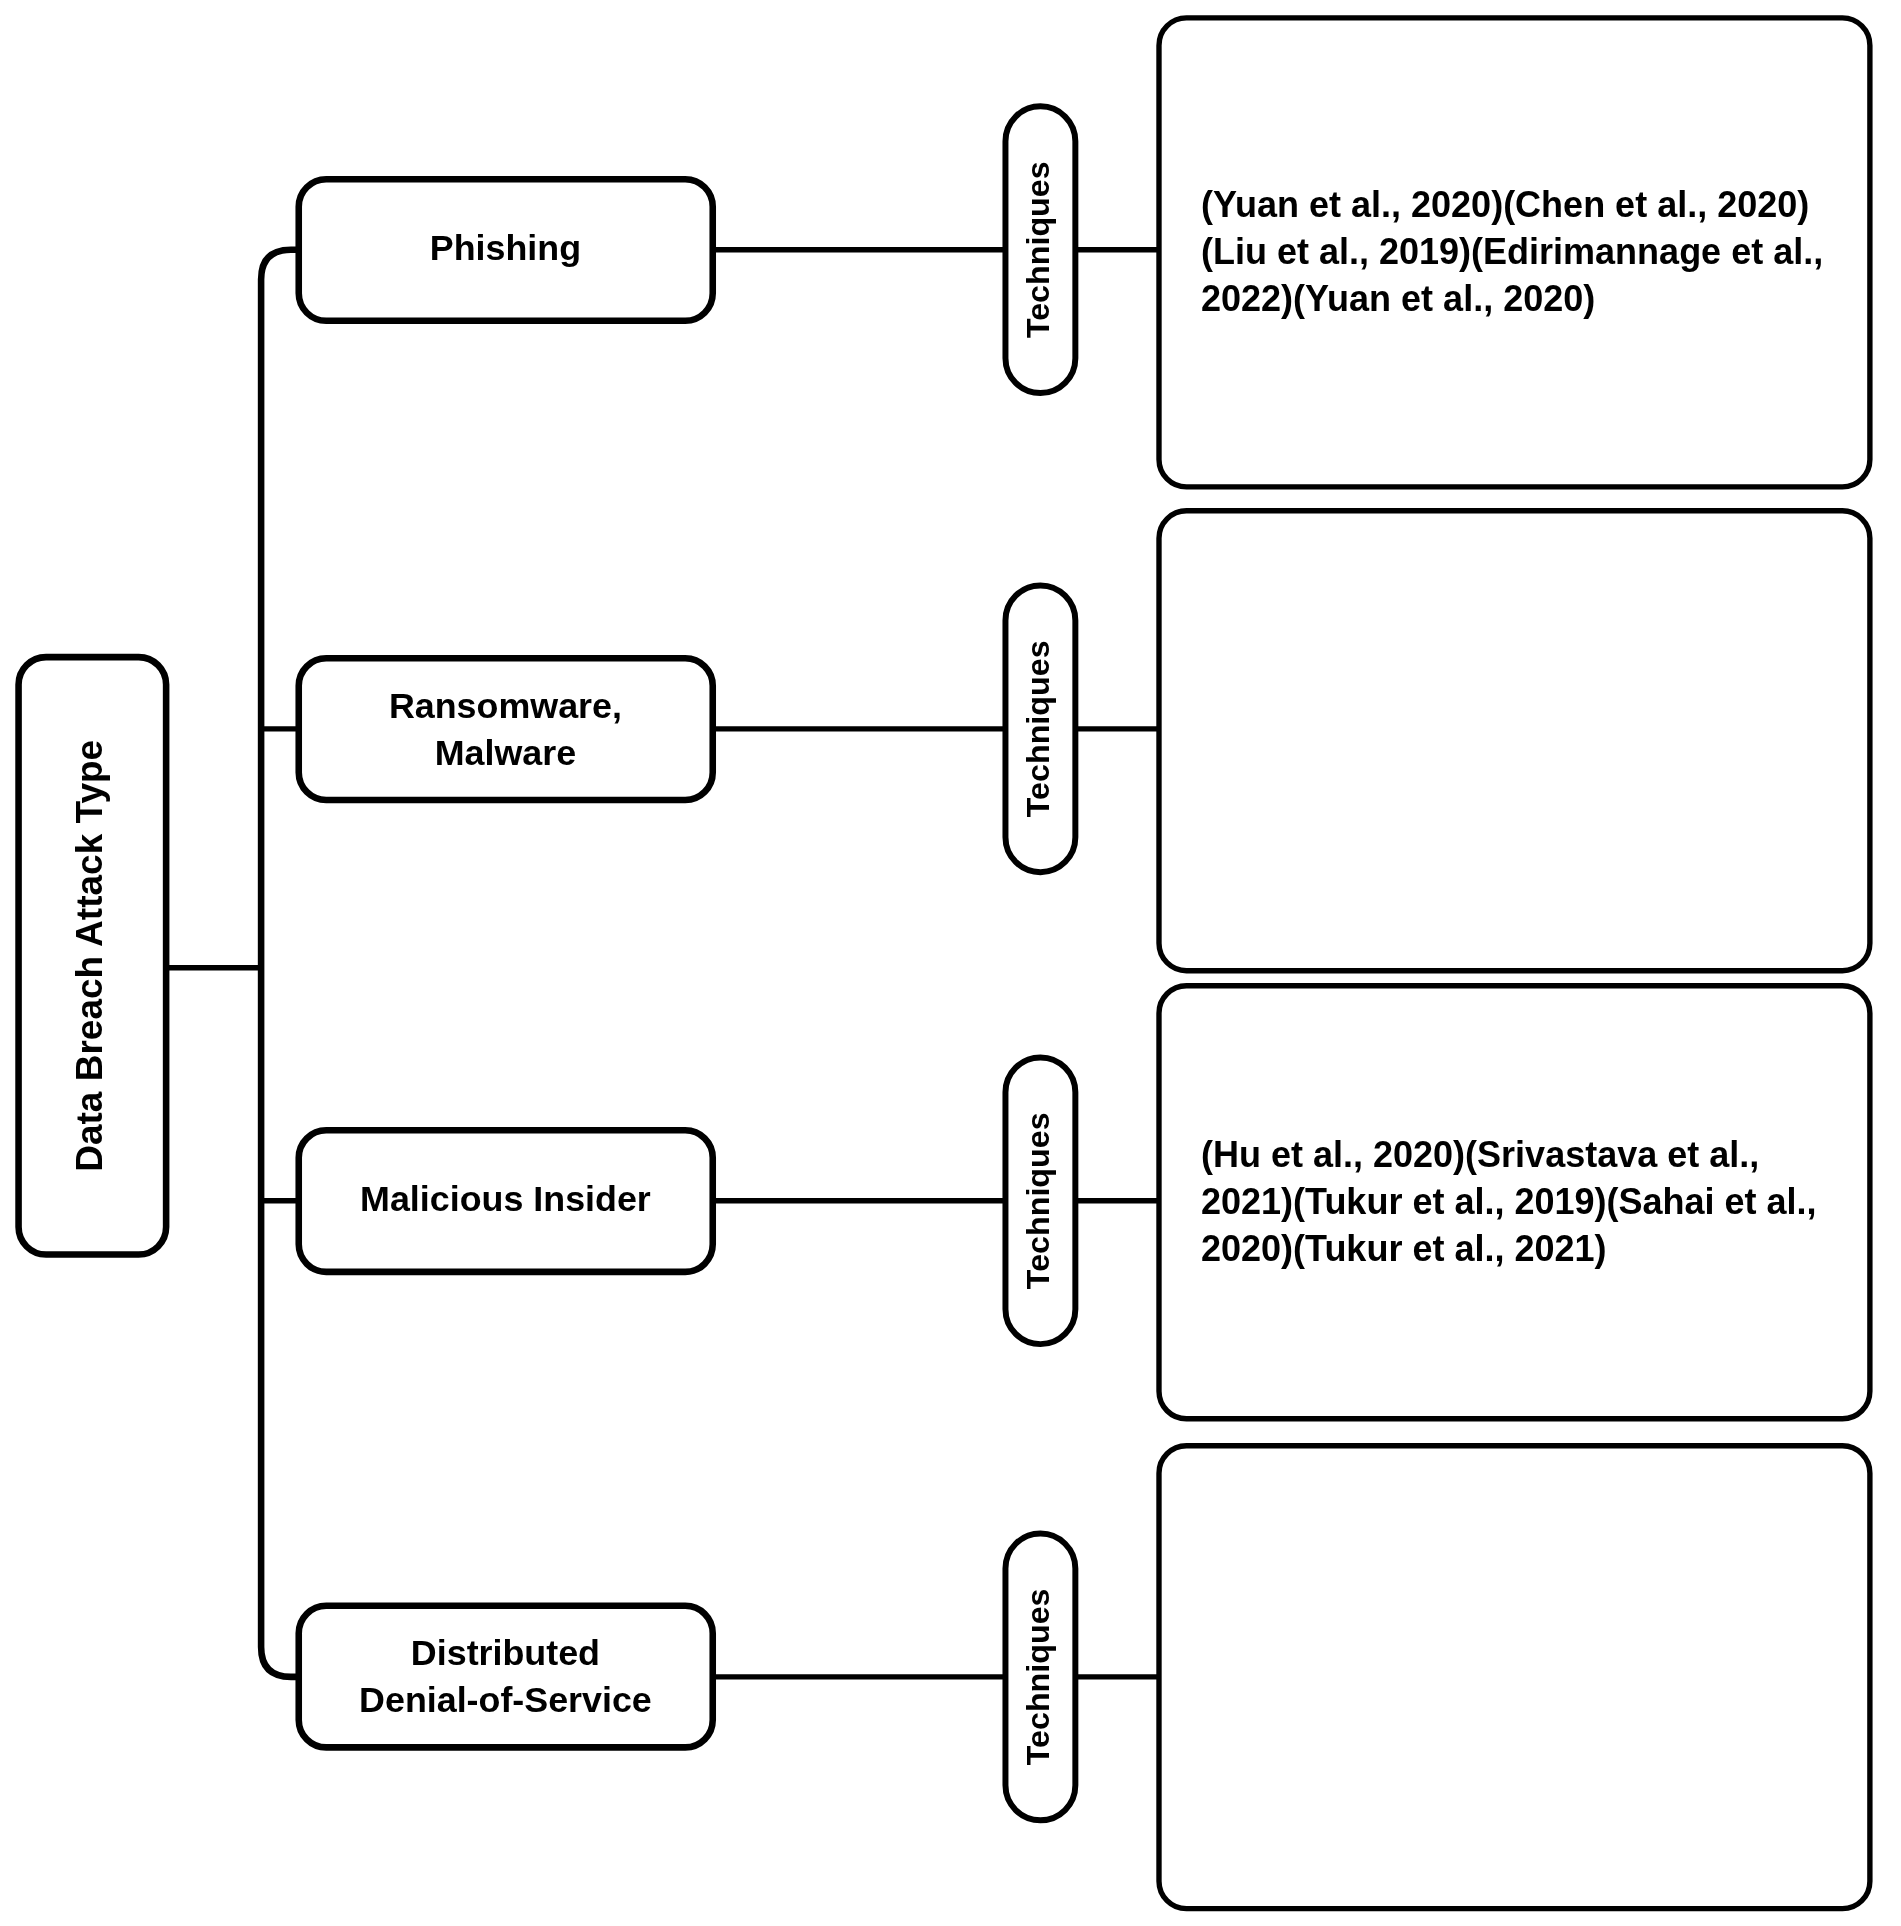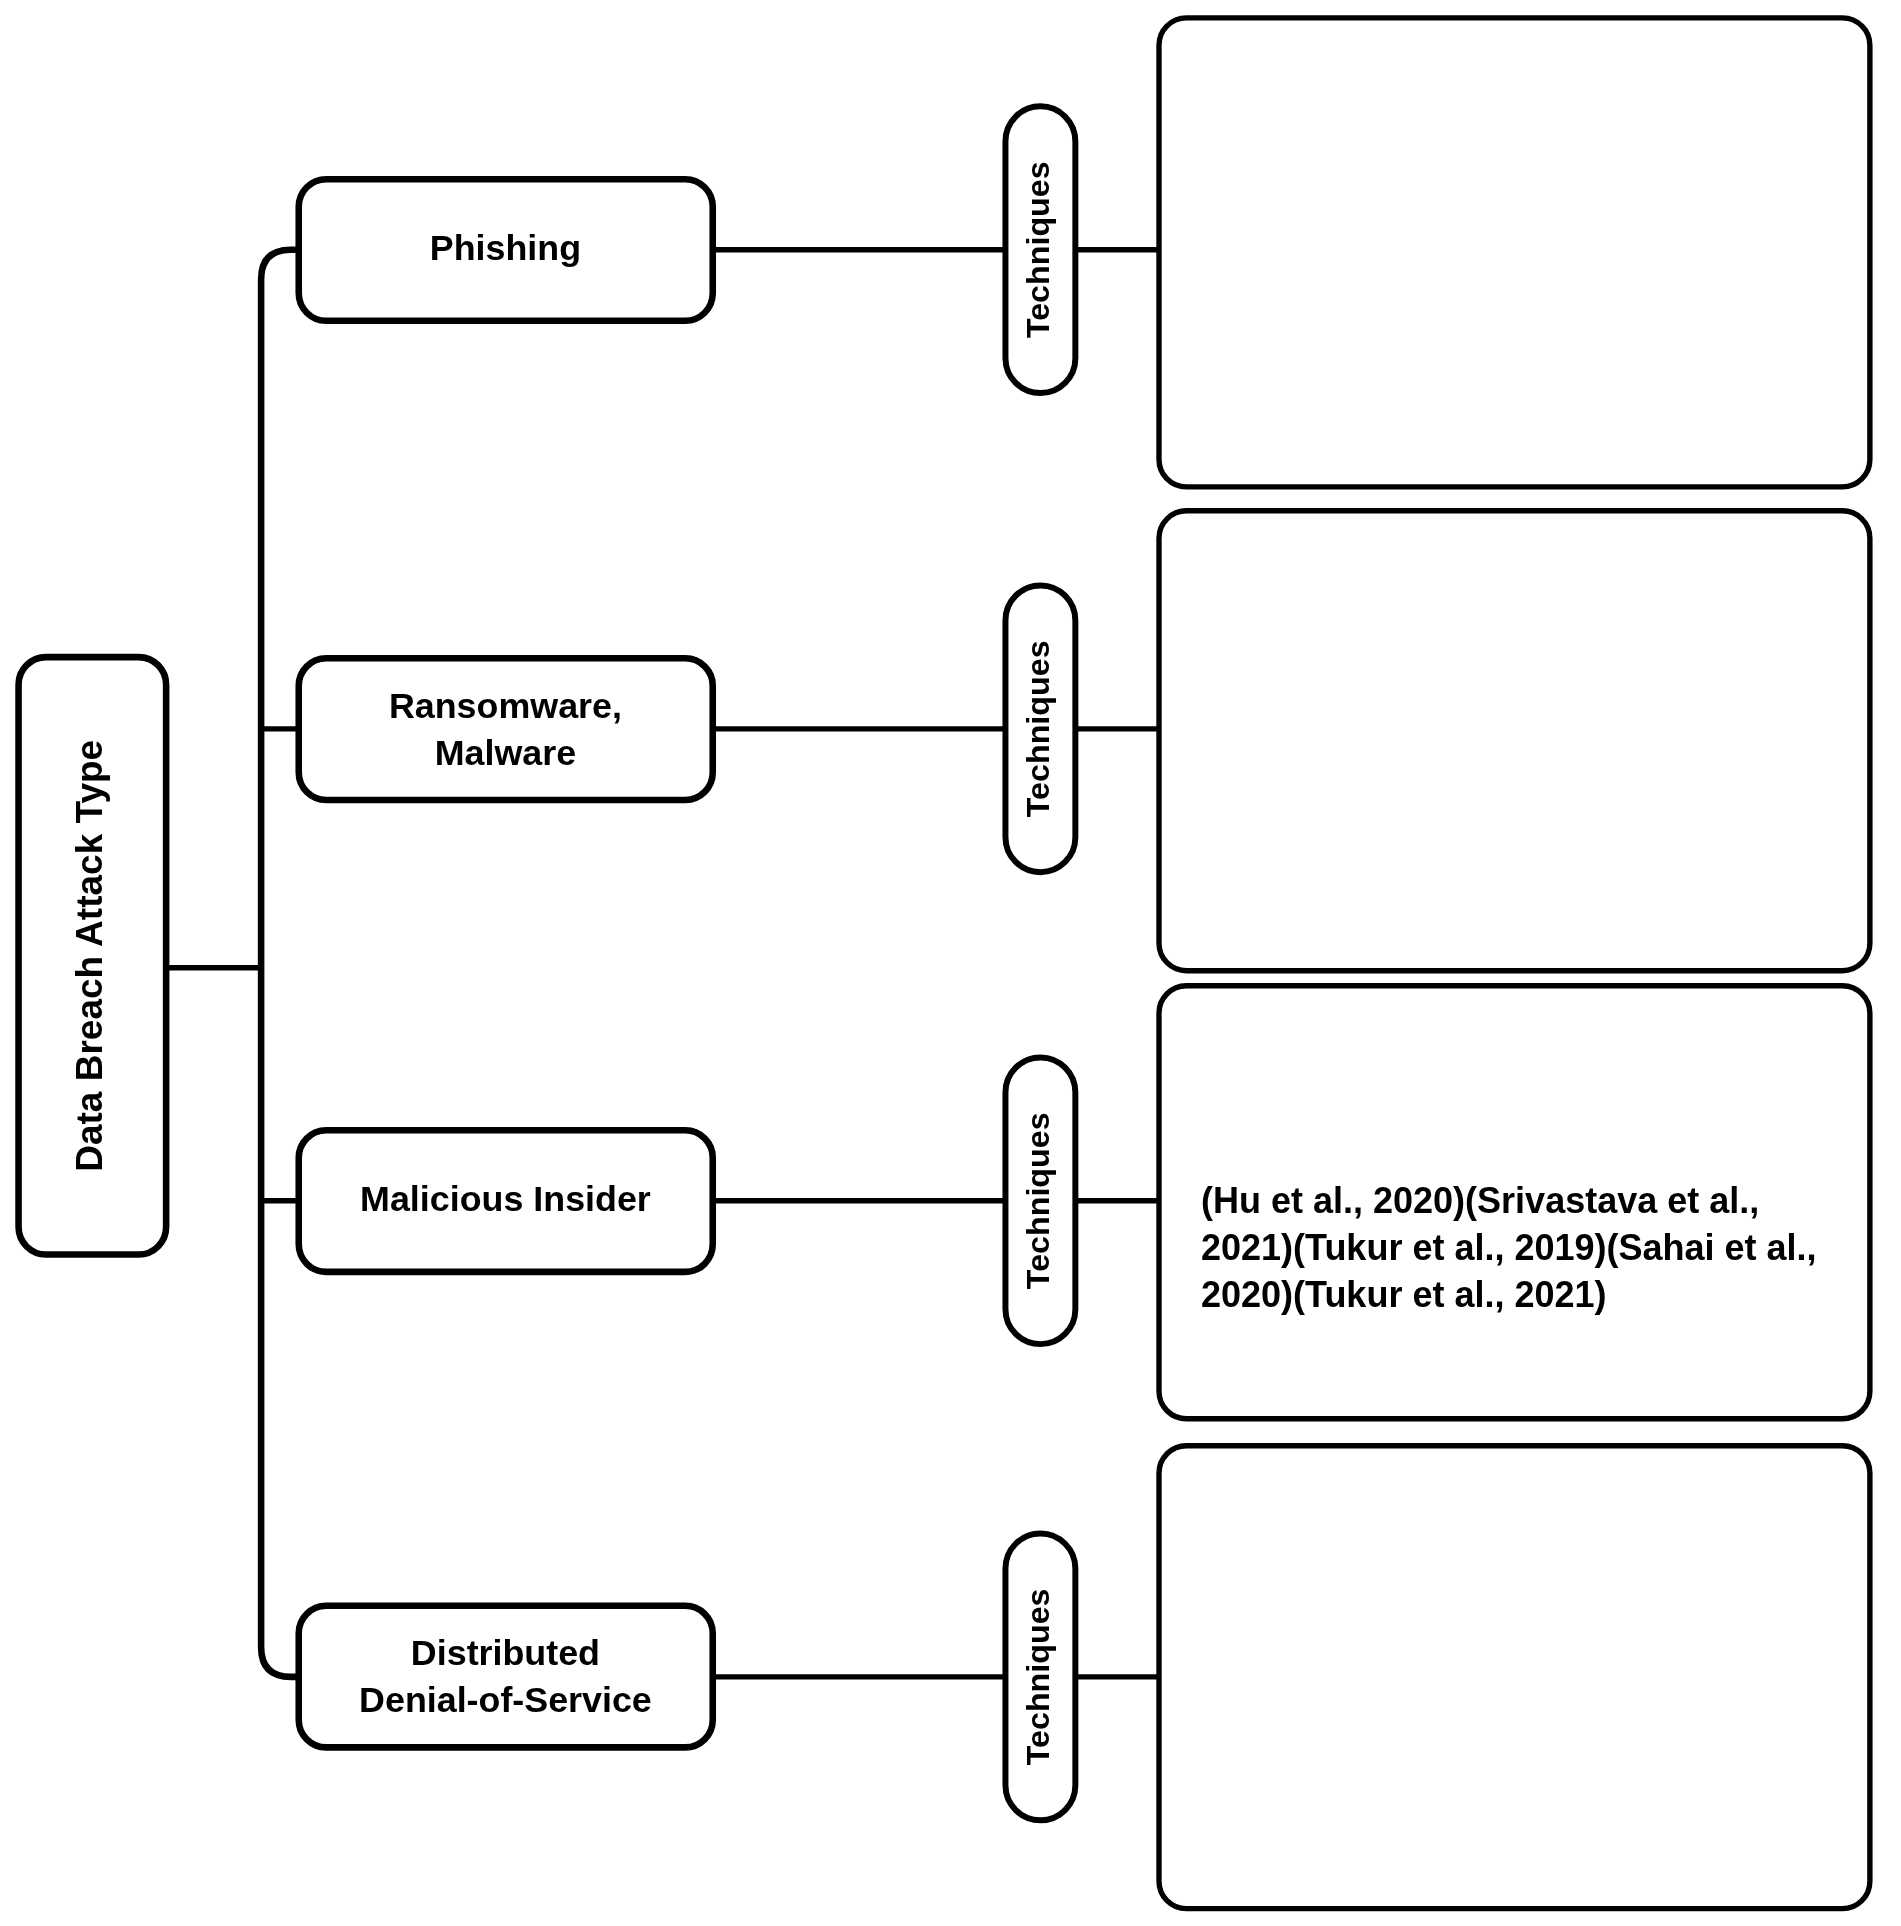--- a/index.html
+++ b/index.html
@@ -150,21 +150,24 @@
     </g>
     <g transform="translate(1741,2010) rotate(-90)">
       <text class="txt pill-label" x="0" y="0">Techniques</text>
     </g>
     <g transform="translate(1741,2807) rotate(-90)">
       <text class="txt pill-label" x="0" y="0">Techniques</text>
     </g>
 
   </svg>
 
+  <div class="cite-box-text" style="left:1177px; top:18px; width:675px; height:469px; padding:0 24px;">
+    <div class="cite-text">(Yuan et al., 2020)(Chen et al., 2020)(Liu et al., 2019)(Edirimannage et al., 2022)(Yuan et al., 2020)</div>
+  </div>
 
 
-  <div class="cite-box-text" style="left:1177px; top:1032px; width:675px; height:433px; padding:0 24px;">
+  <div class="cite-box-text" style="left:1177px; top:986px; width:675px; height:433px; padding:0 24px;">
     <div class="cite-text">(Hu et al., 2020)(Srivastava et al., 2021)(Tukur et al., 2019)(Sahai et al., 2020)(Tukur et al., 2021)</div>
   </div>
 
 
 </div>
 
 
 </body></html>

